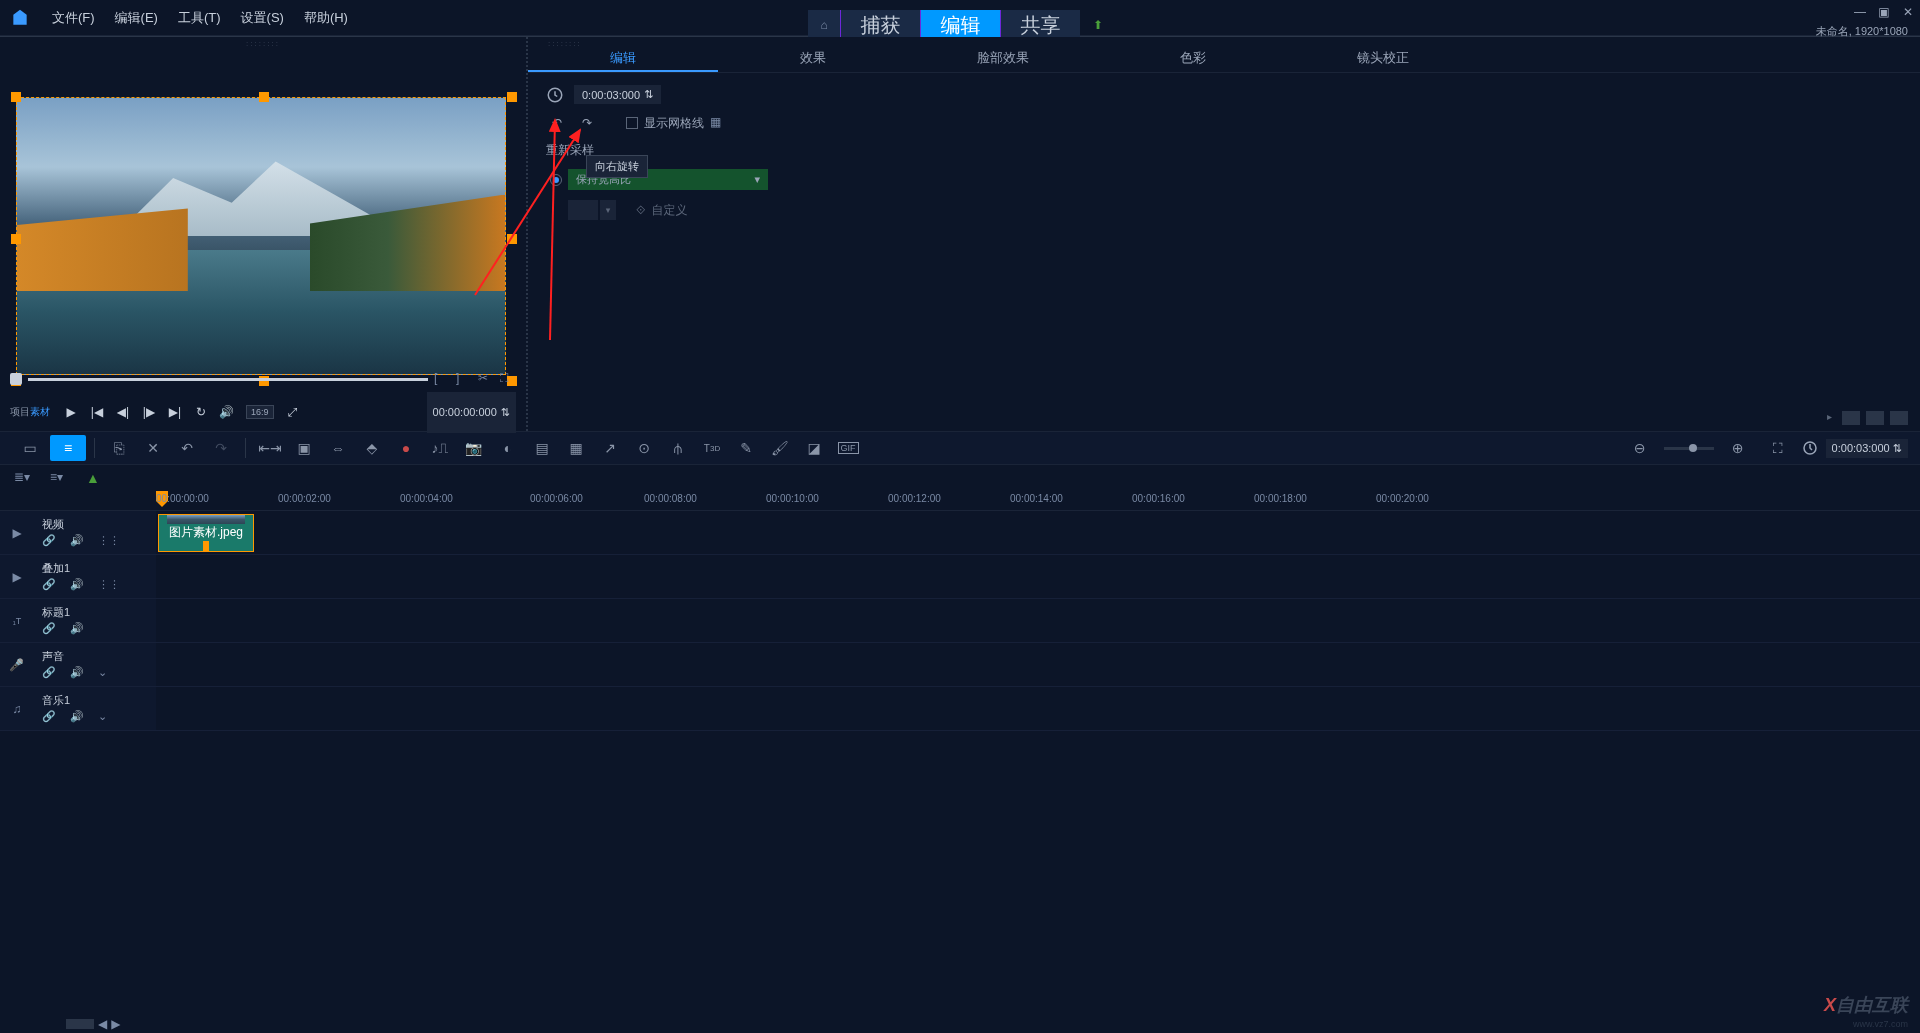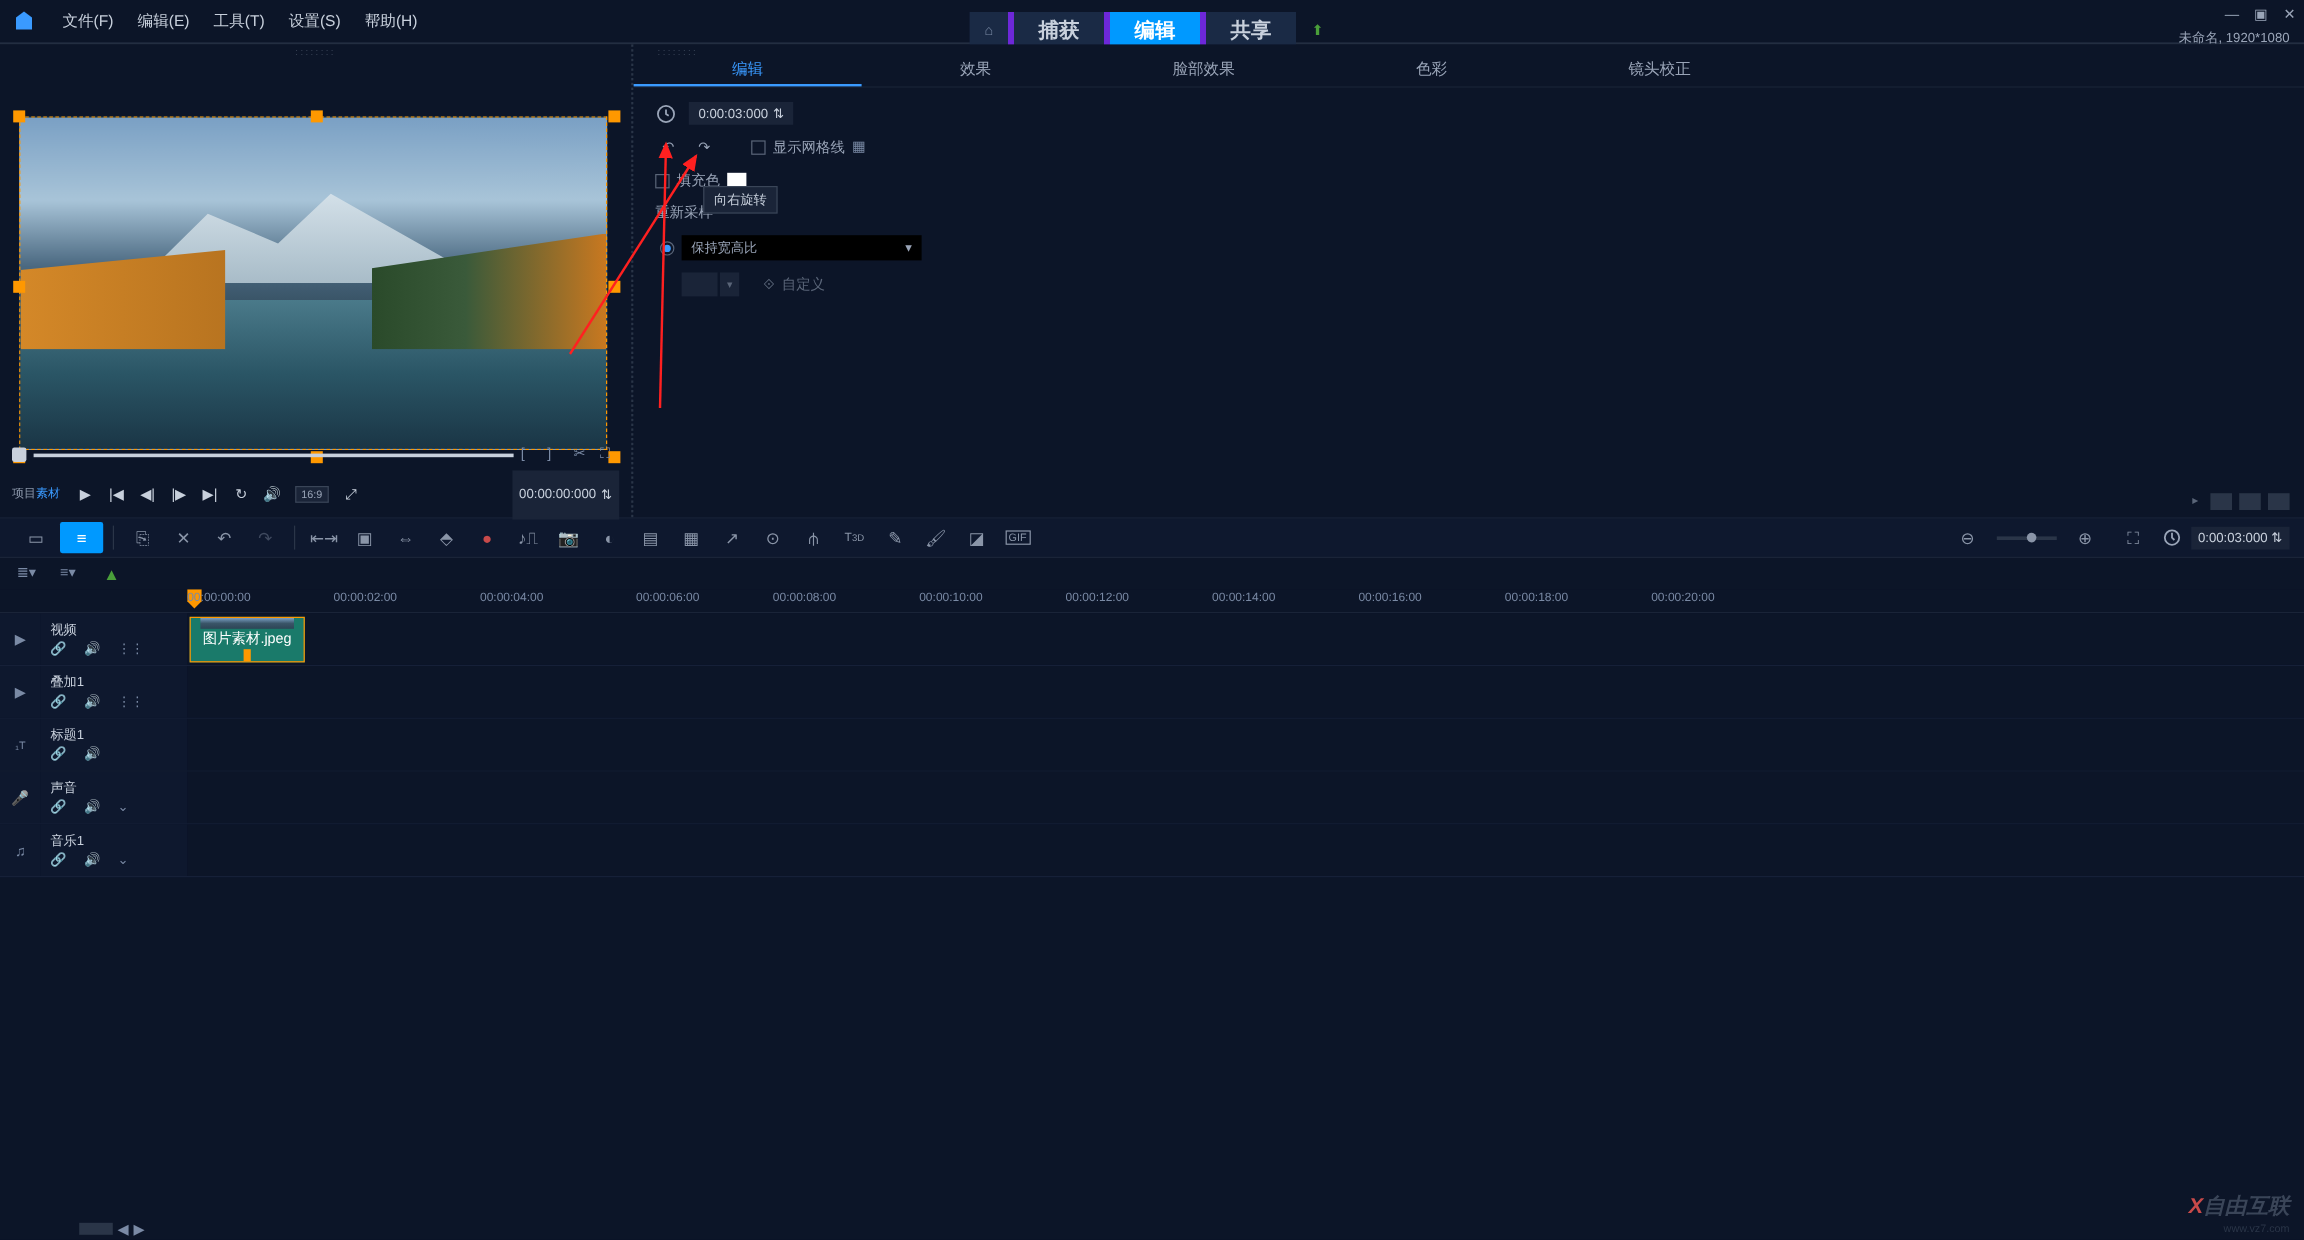--- a/index.html
+++ b/index.html
@@ -6,21 +6,21 @@
 body { background: #0c1528; color: #9aa5b8; font-size: 12px; overflow: hidden; width: 1920px; height: 1033px; position: relative; }
 
 
 .menubar { height: 36px; background: #0c1528; display: flex; align-items: center; padding: 0 8px; border-bottom: 1px solid #1a2438; }
 .logo { width: 24px; height: 24px; margin-right: 12px; display: flex; align-items: center; justify-content: center; }
 .logo svg { width: 20px; height: 20px; }
 .menu-items { display: flex; gap: 4px; }
 .menu-item { padding: 4px 8px; color: #c8d0dc; font-size: 13px; cursor: pointer; }
 .modes { position: absolute; left: 50%; transform: translateX(-50%); top: 10px; display: flex; align-items: center; }
 .mode-home { width: 32px; height: 30px; background: #1a2a45; display: flex; align-items: center; justify-content: center; color: #7a8aa5; }
-.mode-btn { width: 80px; height: 30px; background: #1a2a45; display: flex; align-items: center; justify-content: center; color: #c8d0dc; font-size: 17px; cursor: pointer; border-left: 5px solid #6d28d9; font-weight: bold; }
+.mode-btn { width: 80px; height: 30px; background: #1a2a45; display: flex; align-items: center; justify-content: center; color: #c8d0dc; font-size: 20px; cursor: pointer; border-left: 1px solid #6d28d9; }
 .mode-btn.active { background: #0099ff; color: #fff; }
 .upload-icon { width: 28px; height: 30px; display: flex; align-items: center; justify-content: center; color: #4a9f3a; margin-left: 4px; }
 .window-controls { position: absolute; right: 4px; top: 4px; display: flex; gap: 8px; }
 .win-ctrl { width: 16px; height: 16px; color: #9aa5b8; display: flex; align-items: center; justify-content: center; cursor: pointer; font-size: 12px; }
 .project-info { position: absolute; right: 12px; top: 24px; font-size: 11px; color: #9aa5b8; }
 
 
 .main-area { display: flex; height: 395px; border-top: 1px solid #2a3548; }
 .preview-panel { width: 528px; background: #0c1528; position: relative; border-right: 2px dotted #2a3548; }
 .drag-dots { position: absolute; top: 2px; left: 50%; transform: translateX(-50%); color: #3a4558; letter-spacing: 2px; font-size: 8px; }
@@ -56,21 +56,21 @@
 .prop-row { display: flex; align-items: center; margin-bottom: 10px; font-size: 12px; color: #9aa5b8; }
 .clock-icon { width: 18px; height: 18px; margin-right: 10px; }
 .duration-val { background: #1a2438; padding: 3px 8px; color: #c8d0dc; font-size: 11px; display: flex; align-items: center; }
 .rotate-btn { width: 22px; height: 18px; margin-right: 8px; color: #9aa5b8; cursor: pointer; display: flex; align-items: center; justify-content: center; }
 .checkbox { width: 12px; height: 12px; border: 1px solid #5a6578; margin-right: 6px; }
 .grid-icon { width: 16px; height: 16px; margin-left: 6px; color: #7a8aa5; }
 .fill-swatch { width: 16px; height: 14px; background: #fff; margin-left: 6px; }
 .tooltip-box { position: absolute; background: #1a2438; border: 1px solid #3a4558; padding: 3px 8px; font-size: 11px; color: #c8d0dc; }
 .radio { width: 12px; height: 12px; border: 1px solid #5a6578; border-radius: 50%; margin-right: 6px; position: relative; }
 .radio.checked::after { content: ""; position: absolute; top: 2px; left: 2px; width: 6px; height: 6px; background: #3a9aff; border-radius: 50%; }
-.dropdown { background: #000000; padding: 3px 8px; width: 200px; display: flex; align-items: center; justify-content: space-between; font-size: 11px; }
+.dropdown { background: #14532d; padding: 3px 8px; width: 200px; display: flex; align-items: center; justify-content: space-between; font-size: 11px; }
 .custom-btn { display: flex; align-items: center; color: #5a6578; margin-left: 60px; }
 .panel-bottom-icons { position: absolute; bottom: 6px; right: 12px; display: flex; gap: 6px; }
 .pb-icon { width: 18px; height: 14px; background: #2a3548; }
 
 
 .arrow { position: absolute; pointer-events: none; }
 
 
 .timeline-toolbar { height: 34px; background: #0e182e; display: flex; align-items: center; padding: 0 12px; border-top: 1px solid #1a2438; border-bottom: 1px solid #1a2438; gap: 2px; }
 .tl-btn { width: 32px; height: 26px; display: flex; align-items: center; justify-content: center; color: #8a95a8; cursor: pointer; font-size: 14px; }
@@ -215,25 +215,20 @@
             <span style="margin-left:4px">⇅</span>
           </div>
       </div>
       <div class="prop-row">
         <div class="rotate-btn">↶</div>
         <div class="rotate-btn">↷</div>
         <span style="width:20px"></span>
         <div class="checkbox"></div>
         <span>显示网格线</span>
         <span class="grid-icon">▦</span>
-      </div>
-      <div class="prop-row">
-        <div class="checkbox"></div>
-        <span>填充色</span>
-        <div class="fill-swatch"></div>
       </div>
       <div class="tooltip-box" style="top:118px; left:58px;">向右旋转</div>
       <div class="prop-row">
         <span>重新采样</span>
       </div>
       <div class="prop-row" style="margin-left:4px">
         <div class="radio checked"></div>
         <div class="dropdown">
           <span>保持宽高比</span>
             <span>▾</span>

